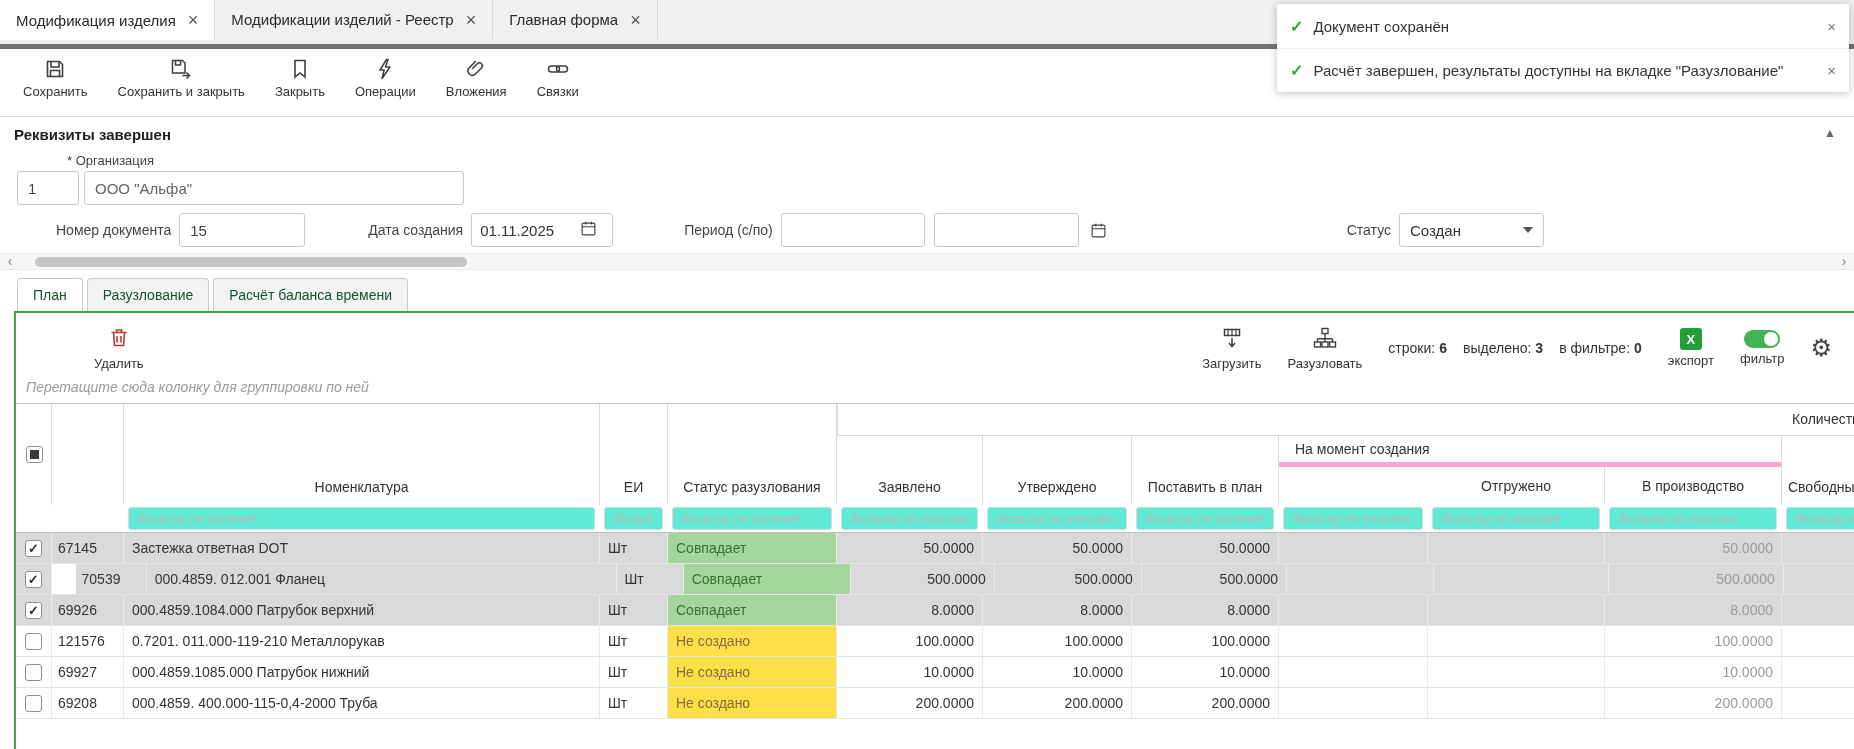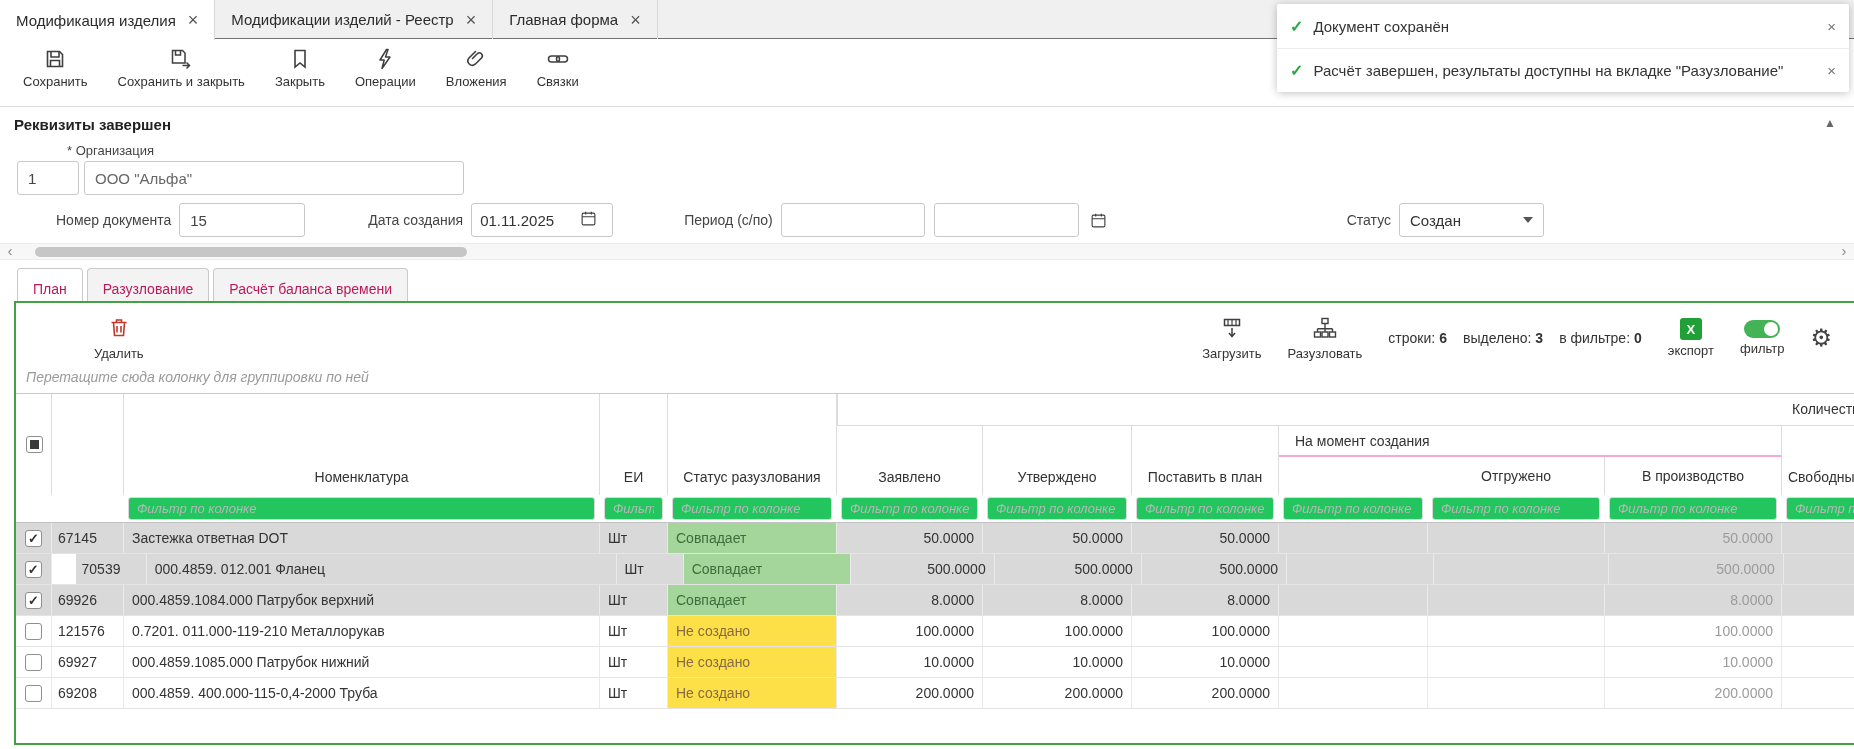--- a/index.html
+++ b/index.html
@@ -1,20 +1,20 @@
 <!DOCTYPE html>
 <html><head>
 <meta charset="utf-8">
 <style>
   *{margin:0;padding:0;box-sizing:border-box}
   html,body{width:1854px;height:749px;overflow:hidden;background:#fff;
     font-family:"Liberation Sans",sans-serif;color:#333}
 
   
-  .tabbar{display:flex;height:39px;background:#f0f0f0;border-bottom:1px solid #737373}
+  .tabbar{display:flex;height:49px;background:#f0f0f0;border-bottom:5px solid #737373}
   .wtab{display:flex;align-items:center;gap:12px;padding:0 16px;font-size:15px;
     border-right:1px solid #d8d8d8;color:#2b2b2b;cursor:pointer;height:39px}
   .wtab.active{background:#fff;height:40px;margin-bottom:-1px}
   .wtab .x{font-size:18px;color:#555;line-height:1}
 
   
   .toolbar{display:flex;align-items:flex-start;padding:7px 8px 0;height:67px;background:#fff}
   .tbtn{display:flex;flex-direction:column;align-items:center;gap:3px;padding:1px 15px;
     font-size:13px;color:#333;cursor:pointer}
   .tbtn svg{display:block}
@@ -51,22 +51,22 @@
   .hscroll{position:relative;height:17px;margin-top:6px;background:#f7f7f7;
     border-top:1px solid #ececec;border-bottom:1px solid #ececec}
   .hs-arrow{position:absolute;top:-1px;width:16px;height:16px;color:#888;font-size:15px;
     line-height:15px;text-align:center;cursor:pointer}
   .hs-left{left:2px}.hs-right{right:2px}
   .hs-thumb{position:absolute;left:35px;top:3px;width:432px;height:10px;border-radius:5px;
     background:#c6c6c6;cursor:grab}
 
   
   .vtabs{display:flex;gap:4px;padding-left:17px;margin-top:8px;height:33px}
-  .vtab{display:flex;padding:12px 15px;border:1px solid #c9c9c9;border-bottom:none;
-    border-radius:4px 4px 0 0;background:#f3f3f3;font-size:14px;color:#be185d;cursor:pointer}
+  .vtab{display:flex;align-items:center;padding:0 15px;border:1px solid #c9c9c9;border-bottom:none;
+    border-radius:4px 4px 0 0;background:#f3f3f3;font-size:14px;color:#14532d;cursor:pointer}
   .vtab.active{background:#fff;position:relative;z-index:2}
 
   
   .panel{position:relative;margin-left:14px;width:1846px;height:444px;
     border:2px solid #43a047;background:#fff;overflow:hidden}
   .grid-toolbar{display:flex;align-items:center;height:64px;padding:6px 26px 0 78px}
   .gbtn{display:flex;flex-direction:column;align-items:center;gap:3px;font-size:13px;
     color:#333;cursor:pointer}
   .right-group{margin-left:auto;display:flex;align-items:center;gap:26px}
   .stats{display:flex;gap:16px;font-size:14px;color:#333;align-items:center;white-space:nowrap}
@@ -82,23 +82,23 @@
 
   
   .grid-head{position:relative;height:130px;width:1906px;border-top:1px solid #c9c9c9;
     border-bottom:1px solid #c2c2c2;background:#fff}
   .hcell{position:absolute;border-right:1px solid #dcdcdc;display:flex;align-items:flex-end;
     justify-content:center;font-size:14px;color:#333;padding-bottom:10px;overflow:visible}
   .hc-mid{align-items:center;padding-bottom:0}
   .hc-qty{display:block;padding:0;border-left:1px solid #dcdcdc;border-bottom:1px solid #dcdcdc}
   .hc-qty span{position:absolute;left:954px;top:7px;white-space:nowrap}
   .hc-oc{align-items:center;justify-content:flex-start;padding:0 0 0 16px;
-    border-bottom:2px solid #f9a8d4;white-space:nowrap}
+    border-bottom:5px solid #f9a8d4;white-space:nowrap}
   .f-in{position:absolute;top:103px;height:23px;border:1px solid #d9d9d9;border-radius:3px;
-    padding:0 8px;font-size:13px;color:#555;font-family:inherit;background:#22c55e}
+    padding:0 8px;font-size:13px;color:#555;font-family:inherit;background:#5eead4}
   .f-in::placeholder{color:#b8b8b8;font-style:italic}
   .cb{width:17px;height:17px;border:1px solid #8f8f8f;border-radius:3px;background:#fff;
     display:flex;align-items:center;justify-content:center;font-size:13px;font-weight:bold;
     color:#333;cursor:pointer}
   .cb-all{position:absolute;left:10px;top:42px}
   .cb-ind{width:9px;height:9px;background:#3a3a3a;display:block}
 
   
   .grid-row{display:flex;width:1906px;height:31px;border-bottom:1px solid #e4e4e4;
     font-size:14px;color:#333;background:#fff;cursor:pointer}

